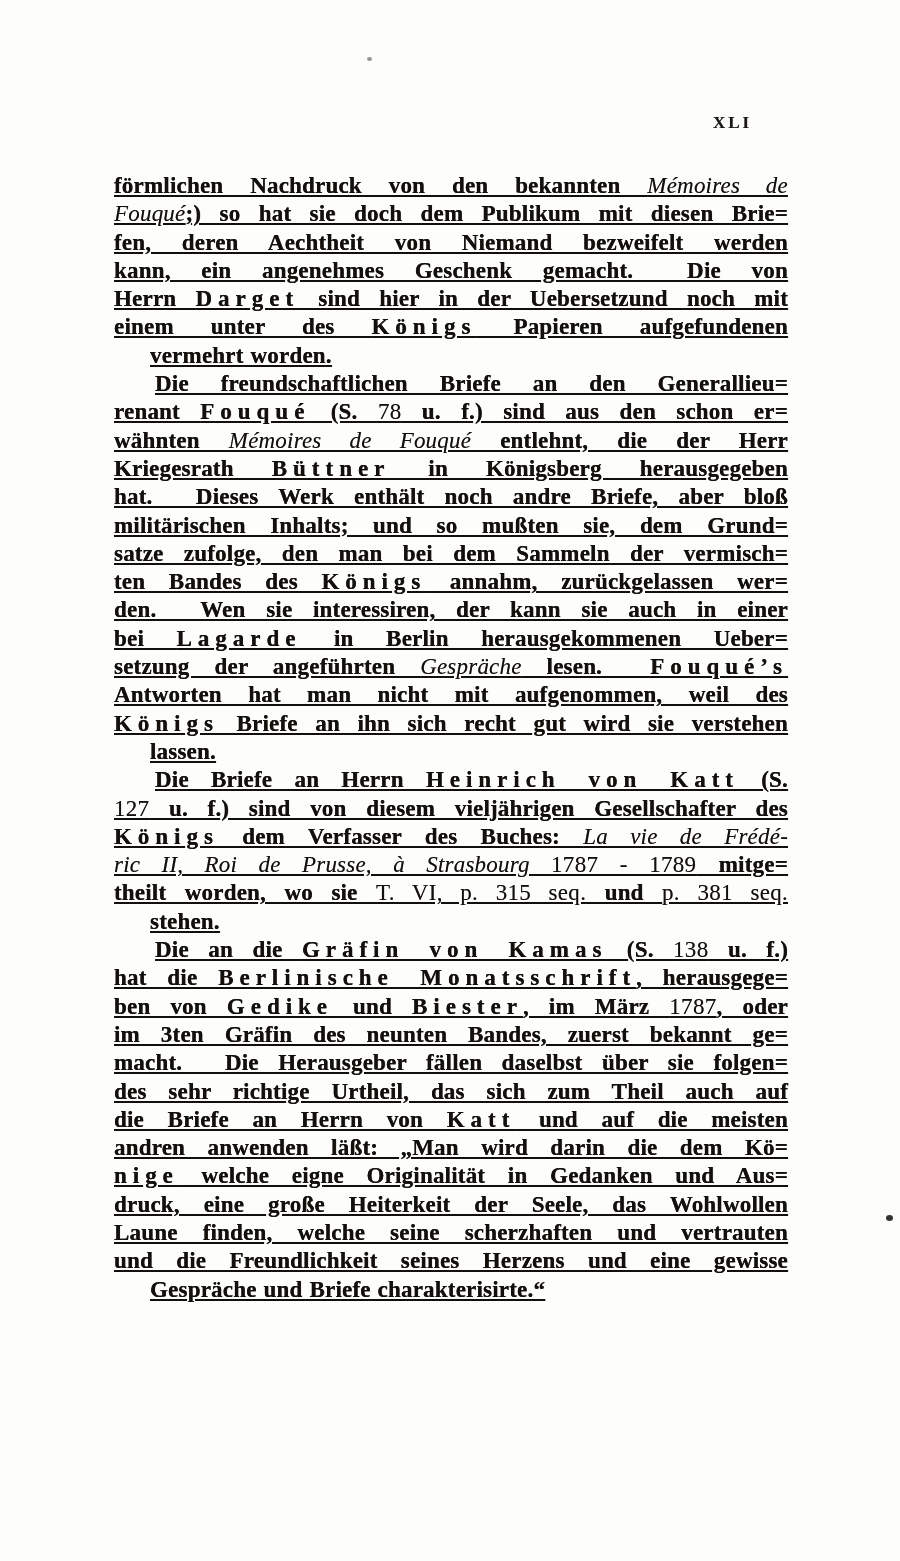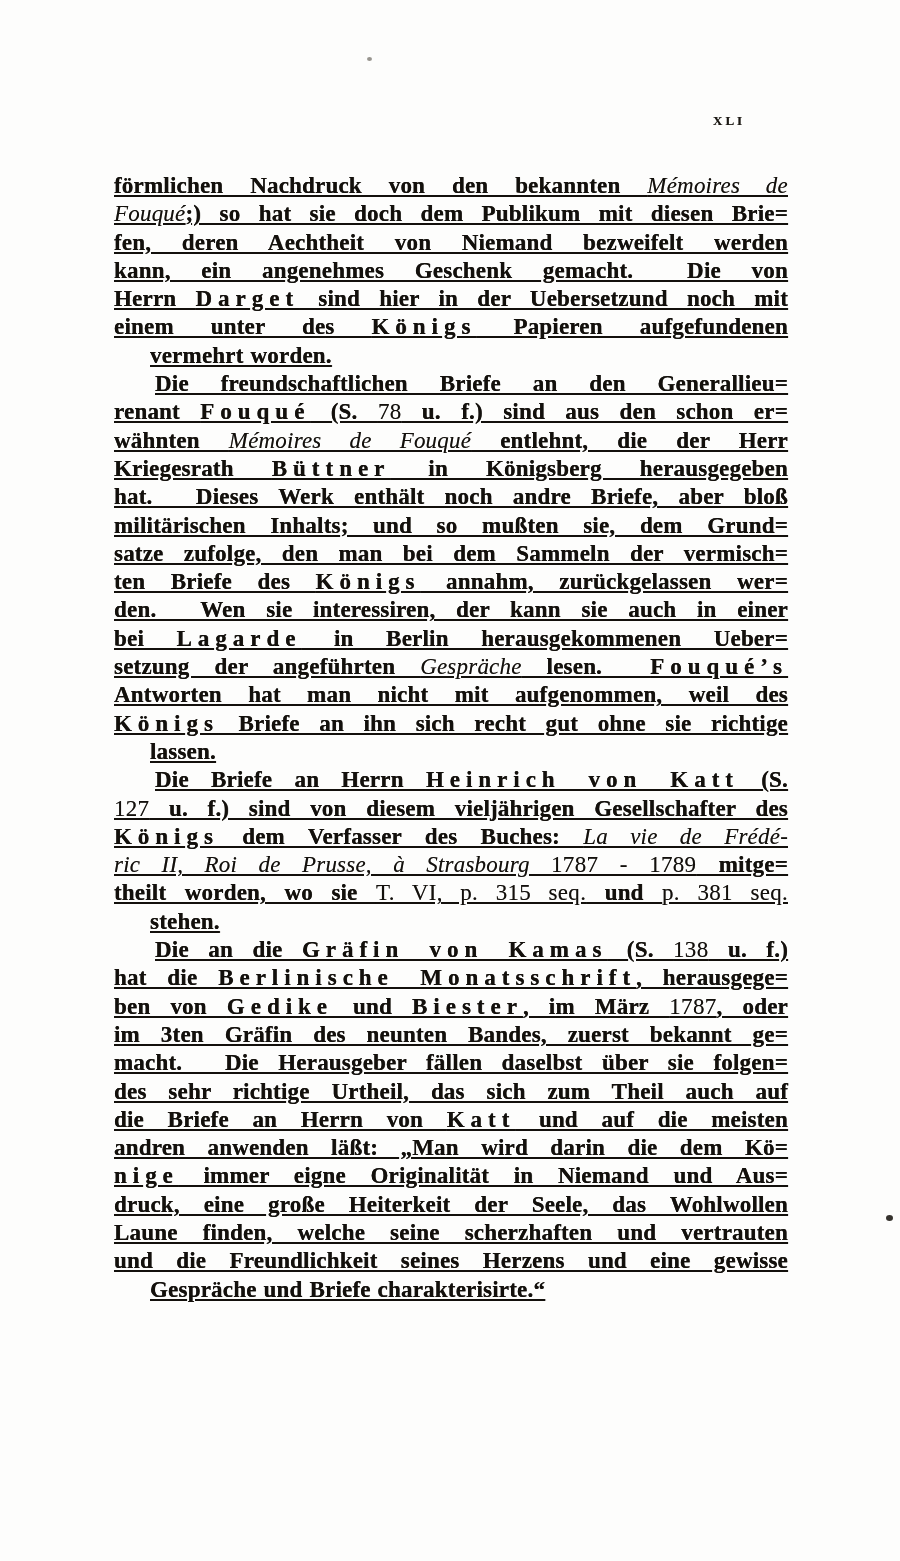--- a/index.html
+++ b/index.html
@@ -1,20 +1,20 @@
 <!DOCTYPE html>
 <html><head>
 <meta charset="utf-8">
 <style>
   html,body{margin:0;padding:0;}
   body{width:900px;background:#ffffff;font-family:"Liberation Serif",serif;}
   .page{position:relative;width:900px;height:1561px;background:#fdfdfc;overflow:hidden;color:#13100c;}
   .page-number{
     position:absolute;top:113px;left:713px;
-    font-family:"Liberation Serif",serif;font-size:13px;font-weight:700;
+    font-family:"Liberation Serif",serif;font-size:17px;font-weight:700;
     letter-spacing:3px;color:#1b1813;
     text-shadow:0 0 .6px rgba(19,16,12,.6);
   }
   .text-block{
     position:absolute;left:114px;top:172px;width:674px;
     font-family:"Liberation Serif",serif;font-size:23px;font-weight:700;text-decoration:underline;
   }
   .line{
     line-height:28.3px;height:28.3px;
     text-align:justify;text-align-last:justify;
@@ -51,46 +51,46 @@
         <div class="line last"><span class="fr">vermehrt worden.</span></div>
       </div>
       <div>
         <div class="line indent"><span class="fr">Die freundschaftlichen Briefe an den Generallieu=</span></div>
         <div class="line"><span class="fr">renant </span><span class="fr sp">Fouqué</span><span class="fr"> (S. </span><span class="an">78</span><span class="fr"> u. f.) sind aus den schon er=</span></div>
         <div class="line"><span class="fr">wähnten </span><span class="it">Mémoires de Fouqué</span><span class="fr"> entlehnt, die der Herr</span></div>
         <div class="line"><span class="fr">Kriegesrath </span><span class="fr sp">Büttner</span><span class="fr"> in Königsberg herausgegeben</span></div>
         <div class="line"><span class="fr">hat.  Dieses Werk enthält noch andre Briefe, aber bloß</span></div>
         <div class="line"><span class="fr">militärischen Inhalts; und so mußten sie, dem Grund=</span></div>
         <div class="line"><span class="fr">satze zufolge, den man bei dem Sammeln der vermisch=</span></div>
-        <div class="line"><span class="fr">ten Briefe des </span><span class="fr sp">Königs</span><span class="fr"> annahm, zurückgelassen wer=</span></div>
+        <div class="line"><span class="fr">ten Bandes des </span><span class="fr sp">Königs</span><span class="fr"> annahm, zurückgelassen wer=</span></div>
         <div class="line"><span class="fr">den.  Wen sie interessiren, der kann sie auch in einer</span></div>
         <div class="line"><span class="fr">bei </span><span class="fr sp">Lagarde</span><span class="fr"> in Berlin herausgekommenen Ueber=</span></div>
         <div class="line"><span class="fr">setzung der angeführten </span><span class="it">Gespräche</span><span class="fr"> lesen.  </span><span class="fr sp">Fouqué’s</span></div>
         <div class="line"><span class="fr">Antworten hat man nicht mit aufgenommen, weil des</span></div>
-        <div class="line"><span class="fr sp">Königs</span><span class="fr"> Briefe an ihn sich recht gut ohne sie richtige</span></div>
+        <div class="line"><span class="fr sp">Königs</span><span class="fr"> Briefe an ihn sich recht gut wird sie verstehen</span></div>
         <div class="line last"><span class="fr">lassen.</span></div>
       </div>
       <div>
         <div class="line indent"><span class="fr">Die Briefe an Herrn </span><span class="fr sp">Heinrich von Katt</span><span class="fr"> (S.</span></div>
         <div class="line"><span class="an">127</span><span class="fr"> u. f.) sind von diesem vieljährigen Gesellschafter des</span></div>
         <div class="line"><span class="fr sp">Königs</span><span class="fr"> dem Verfasser des Buches: </span><span class="it">La vie de Frédé-</span></div>
         <div class="line"><span class="it">ric II, Roi de Prusse, à Strasbourg </span><span class="an">1787 - 1789</span><span class="fr"> mitge=</span></div>
         <div class="line"><span class="fr">theilt worden, wo sie </span><span class="an">T. VI, p. 315 seq.</span><span class="fr"> und </span><span class="an">p. 381 seq.</span></div>
         <div class="line last"><span class="fr">stehen.</span></div>
       </div>
       <div>
         <div class="line indent"><span class="fr">Die an die </span><span class="fr sp">Gräfin von Kamas</span><span class="fr"> (S. </span><span class="an">138</span><span class="fr"> u. f.)</span></div>
         <div class="line"><span class="fr">hat die </span><span class="fr sp">Berlinische Monatsschrift</span><span class="fr">, herausgege=</span></div>
         <div class="line"><span class="fr">ben von </span><span class="fr sp">Gedike</span><span class="fr"> und </span><span class="fr sp">Biester</span><span class="fr">, im März </span><span class="an">1787</span><span class="fr">, oder</span></div>
         <div class="line"><span class="fr">im 3ten Gräfin des neunten Bandes, zuerst bekannt ge=</span></div>
         <div class="line"><span class="fr">macht.  Die Herausgeber fällen daselbst über sie folgen=</span></div>
         <div class="line"><span class="fr">des sehr richtige Urtheil, das sich zum Theil auch auf</span></div>
         <div class="line"><span class="fr">die Briefe an Herrn von </span><span class="fr sp">Katt</span><span class="fr"> und auf die meisten</span></div>
         <div class="line"><span class="fr">andren anwenden läßt: „Man wird darin die dem Kö=</span></div>
-        <div class="line"><span class="fr sp">nige</span><span class="fr"> immer eigne Originalität in Niemand und Aus=</span></div>
+        <div class="line"><span class="fr sp">nige</span><span class="fr"> welche eigne Originalität in Gedanken und Aus=</span></div>
         <div class="line"><span class="fr">druck, eine große Heiterkeit der Seele, das Wohlwollen</span></div>
         <div class="line"><span class="fr">Laune finden, welche seine scherzhaften und vertrauten</span></div>
         <div class="line"><span class="fr">und die Freundlichkeit seines Herzens und eine gewisse</span></div>
         <div class="line last"><span class="fr">Gespräche und Briefe charakterisirte.“</span></div>
       </div>
     </div>
 <div class="speck" style="left: 367px; top: 57px; width: 5px; height: 4px; background: rgb(151, 148, 142);"></div>
     <div class="speck" style="left: 886px; top: 1215px; width: 7px; height: 6px; background: rgb(53, 50, 45);"></div>
   </div>
 

